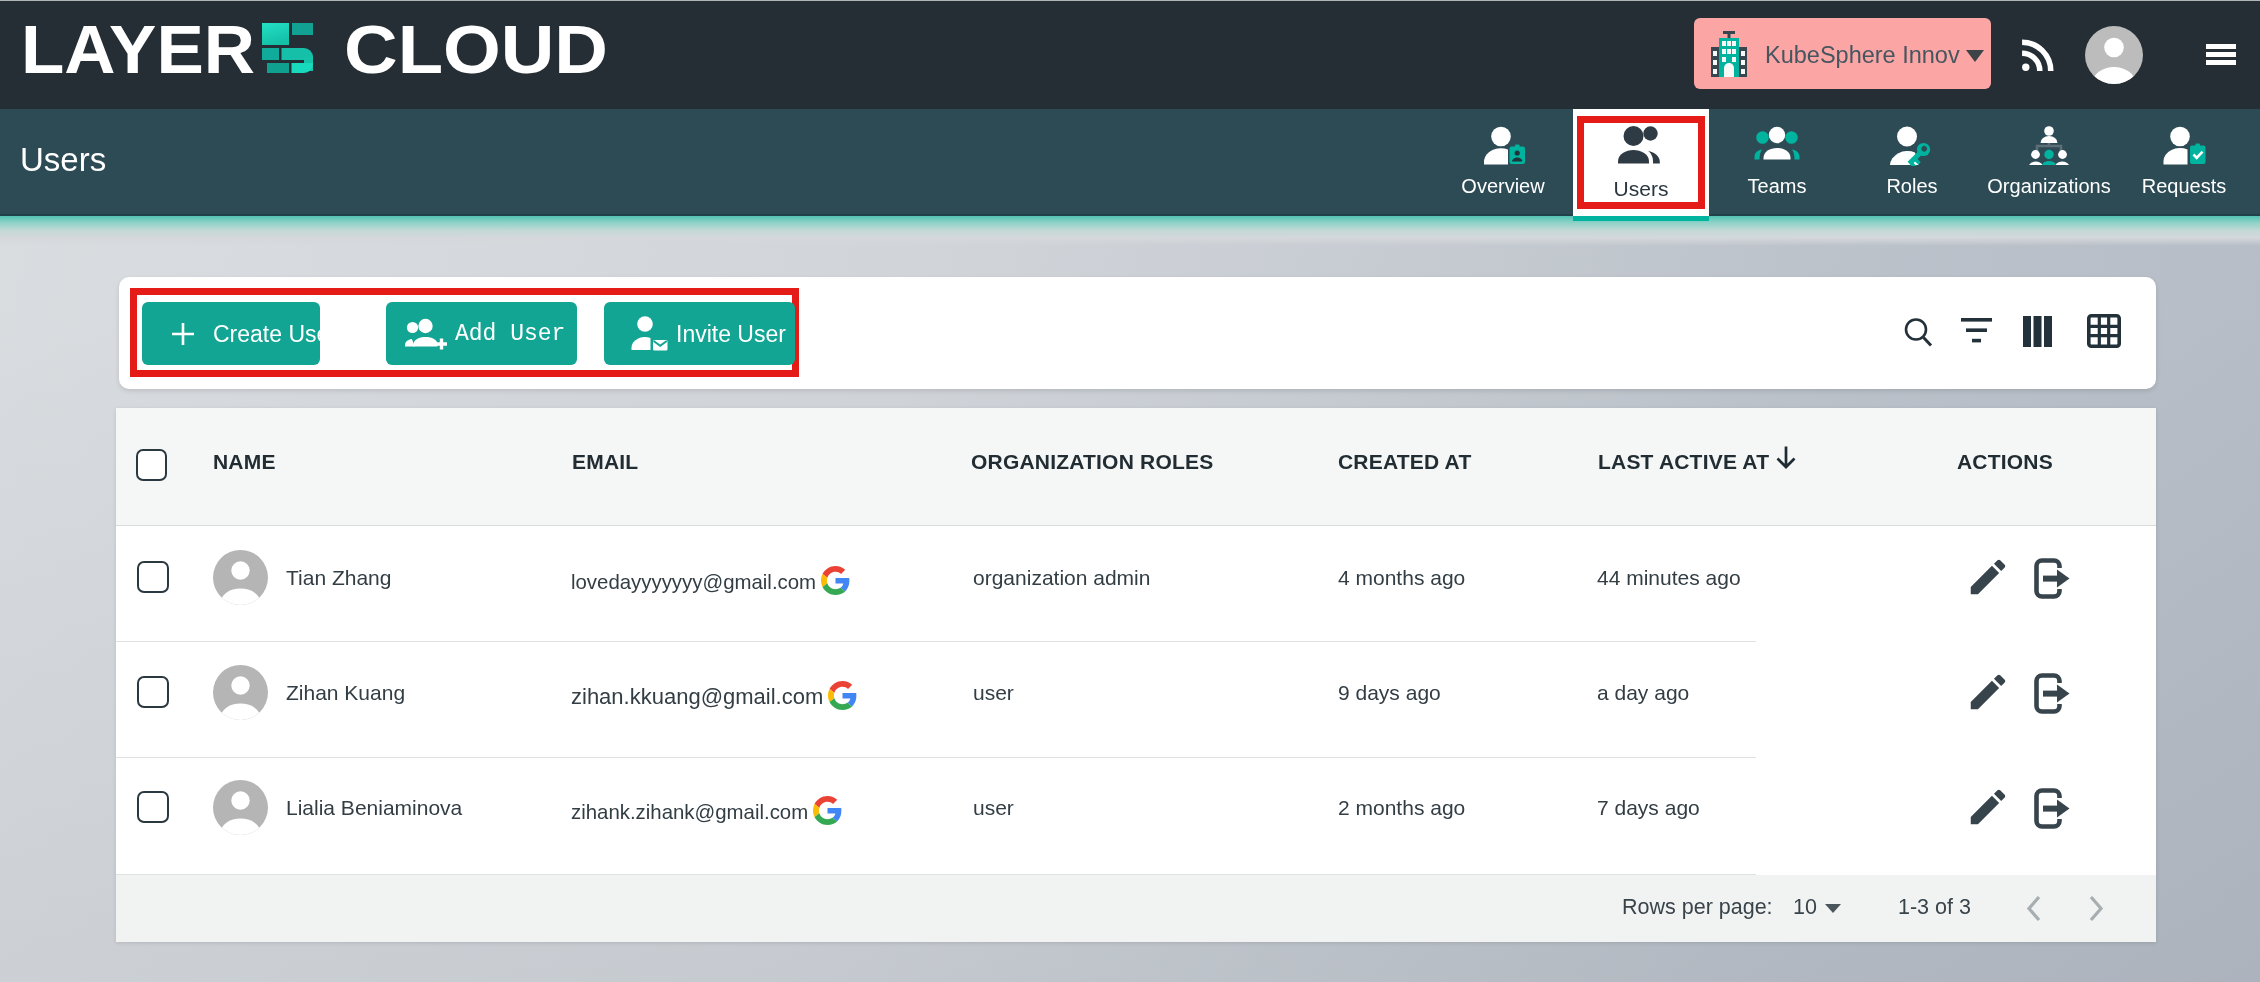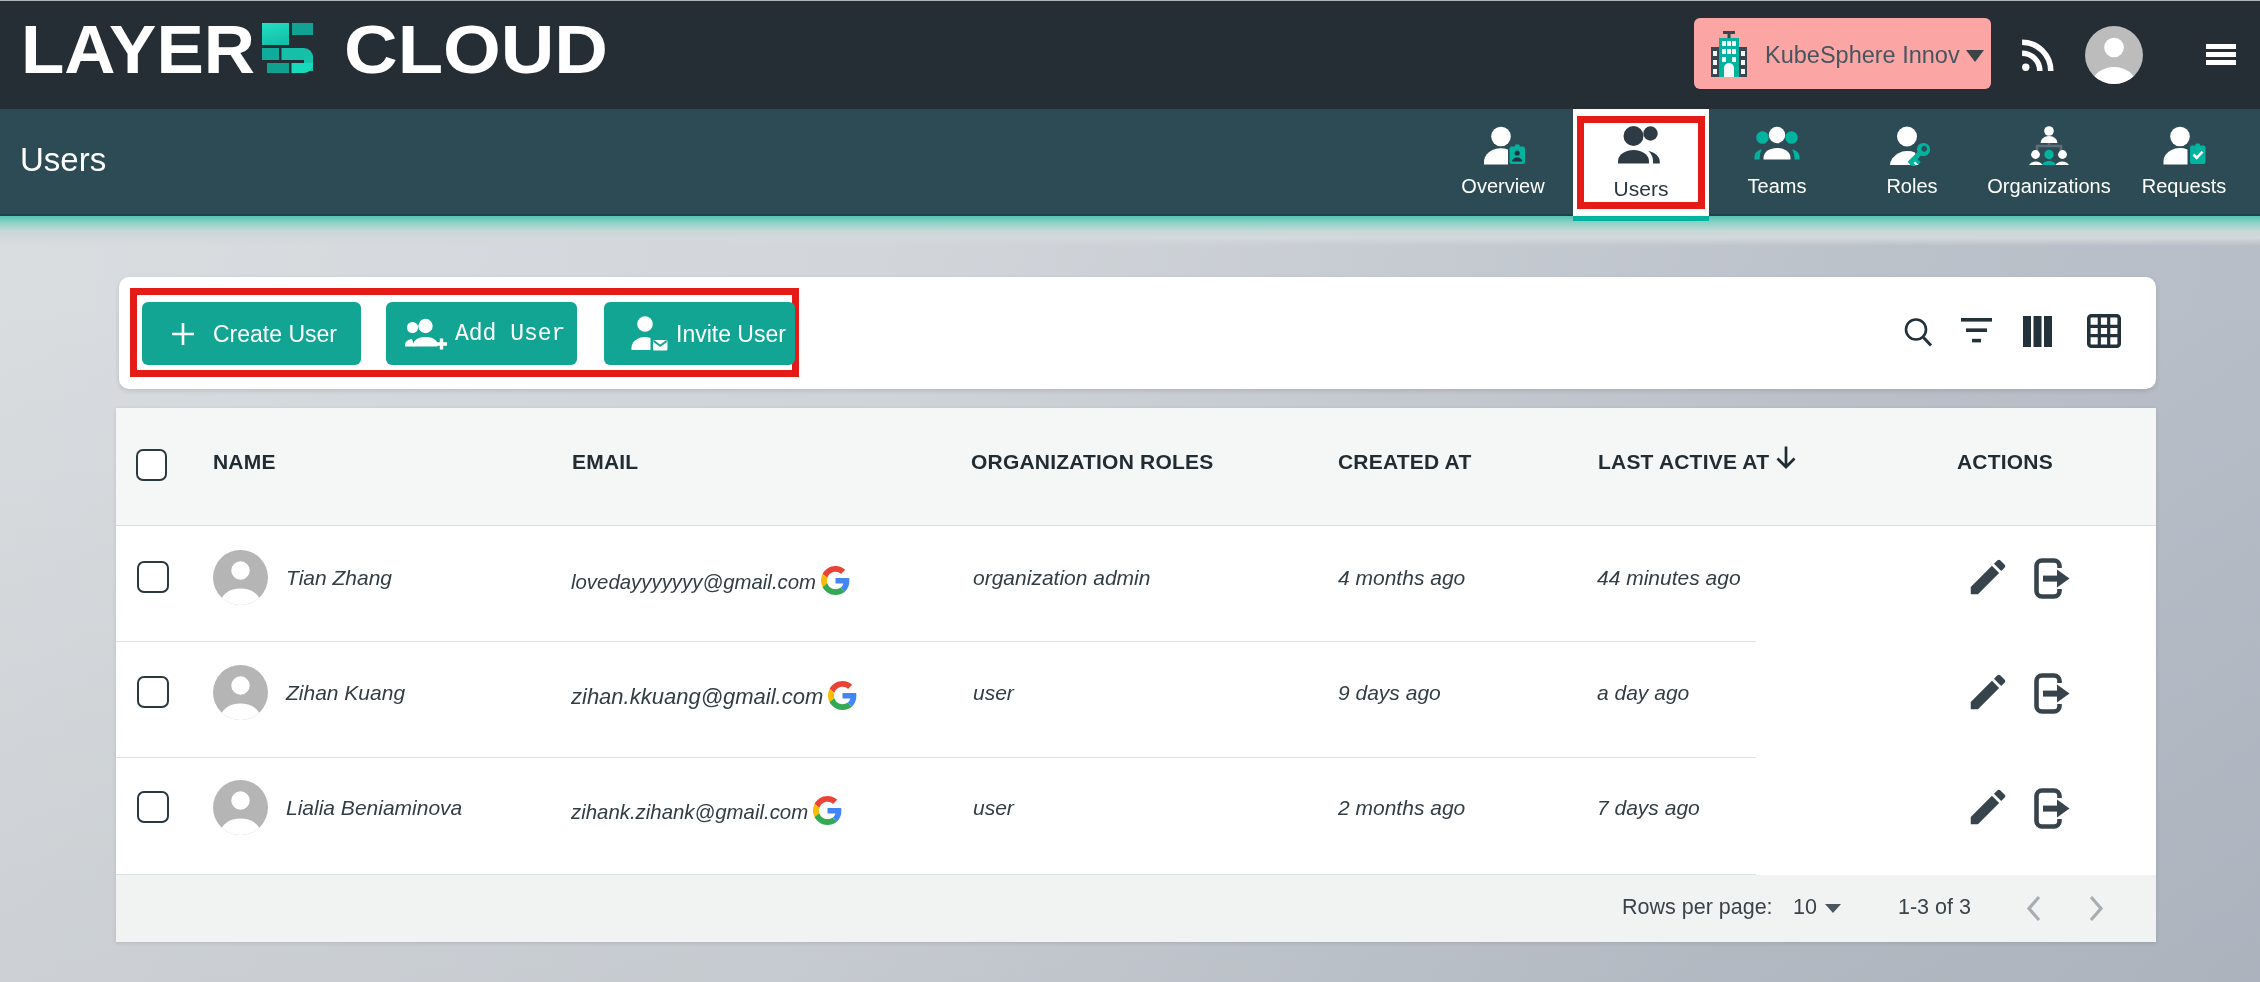--- a/index.html
+++ b/index.html
@@ -47,21 +47,21 @@
   .btn .blabel { position:absolute; white-space:nowrap; top:50%; transform:translateY(-50%); }
   .tico { position:absolute; }
 
   
   .card { position:absolute; left:116px; top:408px; width:2040px; height:534px; background:#fff;
     box-shadow:0 1px 4px rgba(0,0,0,0.12); }
   .thead { position:absolute; left:0; top:0; width:2040px; height:118px; background:#f5f7f7;
     border-bottom:1px solid #d9dddd; }
   .hcell { position:absolute; top:54px; transform:translateY(-50%); font-size:21px; font-weight:bold;
     color:#222d33; letter-spacing:0.2px; white-space:nowrap; }
-  .row { position:absolute; left:0; width:1640px; height:116px; border-bottom:1px solid #dee2e2; background:#fff;font-style:italic; }
+  .row { position:absolute; left:0; width:1640px; height:116px; border-bottom:1px solid #dee2e2; background:#fff; }
   .cell { position:absolute; font-size:21px; color:#323d44; white-space:nowrap; }
   .cbox { position:absolute; width:32px; height:32px; border:2.5px solid #2a3840; border-radius:7px; background:#fff; }
   .rowav { position:absolute; left:213px; width:55px; height:55px; border-radius:50%; background:#b5b5b5; overflow:hidden; }
   .tfoot { position:absolute; left:0; top:467px; width:2040px; height:67px; background:#f1f3f3; }
   .fcell { position:absolute; font-size:21.5px; color:#39434a; white-space:nowrap; }
 </style>
 </head>
 <body>
 <div class="page">
 
@@ -208,21 +208,21 @@
       <path d="M1.5 38.5 v-3.5 a16.5 13 0 0 1 24 -11.5 v15 z" fill="#fff"></path>
       <rect x="28" y="19.5" width="15.5" height="18.5" rx="2" fill="#00b39f"></rect>
       <rect x="33.5" y="17.5" width="4.5" height="4" rx="1" fill="#00b39f"></rect>
       <path d="M31.5 28.5 l3.2 3.4 l 5.8 -6.2" fill="none" stroke="#fff" stroke-width="2.6"></path>
     </svg>
     <div class="tlabel">Requests</div>
   </div>
 
   <div class="toolbar">
     <div class="redbox"></div>
-    <div class="btn" id="btn1" style="left:23px; width:219px;">
+    <div class="btn" id="btn1" style="left:23px; width:178px;">
       <svg style="position:absolute;left:28px;top:19px;" width="26" height="26" viewBox="0 0 26 26">
         <path d="M13 2 v22 M2 13 h22" stroke="#fff" stroke-width="2.6" fill="none"></path>
       </svg>
       <div class="blabel" style="left:71px;">Create User</div>
     </div>
     <div class="btn" id="btn2" style="left:267px; width:191px;font-family:Liberation Mono, monospace;">
       <svg style="position:absolute;left:19px;top:16px;" width="42" height="32" viewBox="0 0 42 32">
         <circle cx="20.5" cy="8" r="7.2" fill="#fff"></circle>
         <circle cx="7.5" cy="9.5" r="5.6" fill="#fff"></circle>
         <path d="M0 28.5 v-1.3 c0 -3.6 3 -5.6 6.8 -6.2 l 3.2 7.5 z" fill="#fff"></path>

